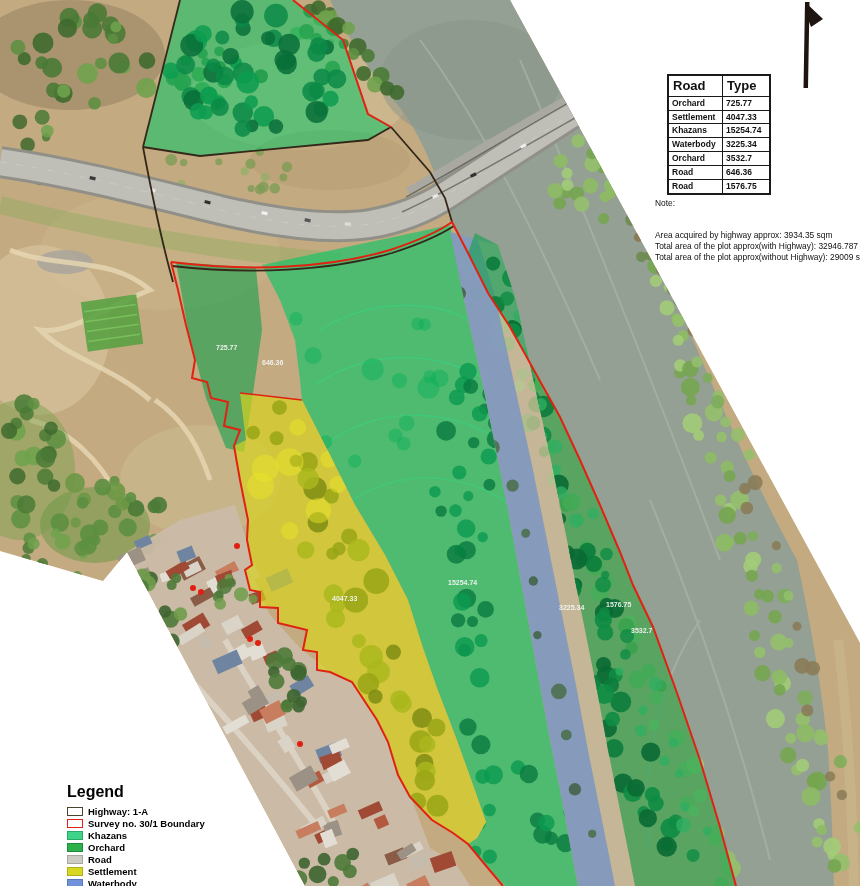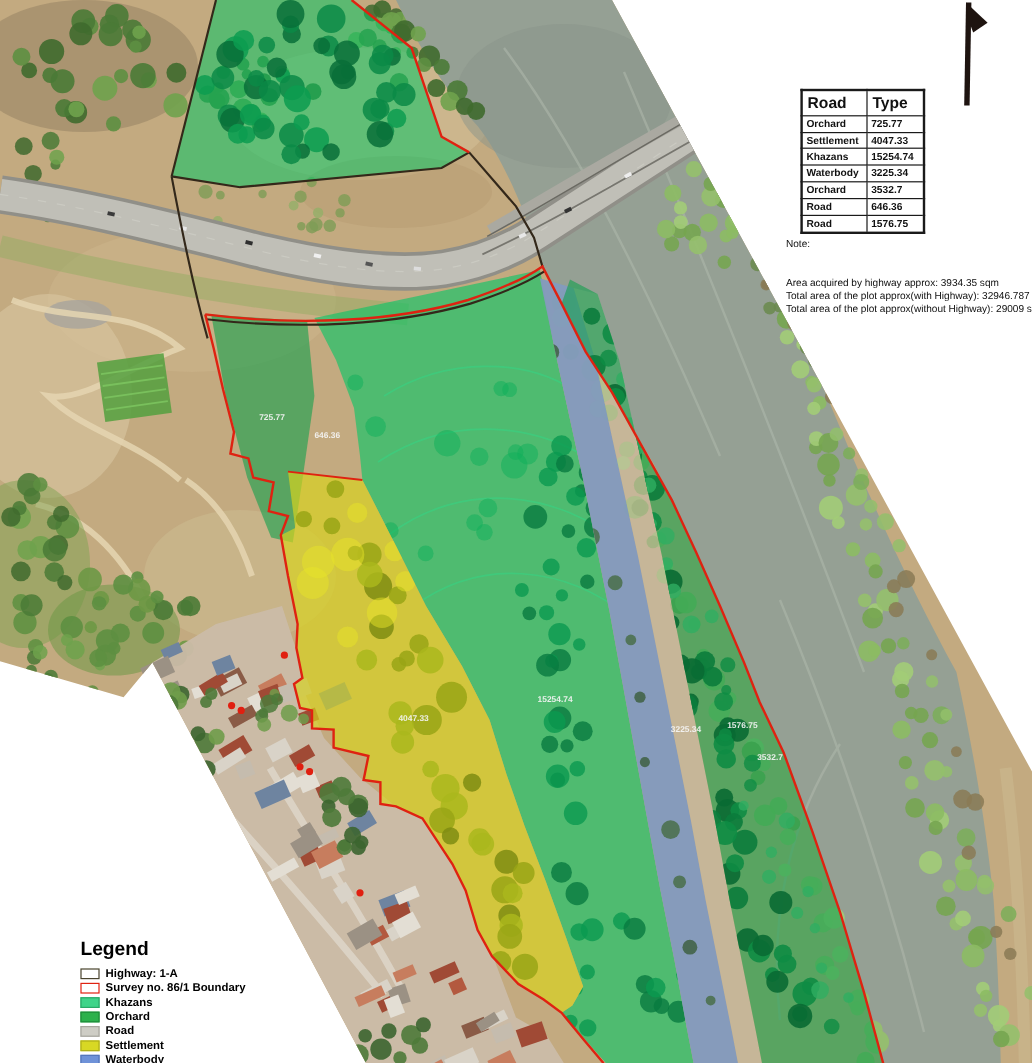--- a/index.html
+++ b/index.html
@@ -940,21 +940,21 @@
 
 <div class="legend">
   <div class="legend-title">Legend</div>
   <div id="legend-items">
         <div class="lg-row">
           <span class="lg-swatch" style="background: rgb(255, 255, 255); border-color: rgb(74, 68, 46);"></span>
           <span class="lg-label">Highway: 1-A</span>
         </div>
         <div class="lg-row">
           <span class="lg-swatch" style="background: rgb(255, 255, 255); border-color: rgb(223, 34, 17);"></span>
-          <span class="lg-label">Survey no. 86/1 Boundary</span>
+          <span class="lg-label">Survey no. 30/1 Boundary</span>
         </div>
         <div class="lg-row">
           <span class="lg-swatch" style="background: rgb(63, 212, 137); border-color: rgb(42, 169, 104);"></span>
           <span class="lg-label">Khazans</span>
         </div>
         <div class="lg-row">
           <span class="lg-swatch" style="background: rgb(44, 177, 76); border-color: rgb(31, 140, 58);"></span>
           <span class="lg-label">Orchard</span>
         </div>
         <div class="lg-row">

